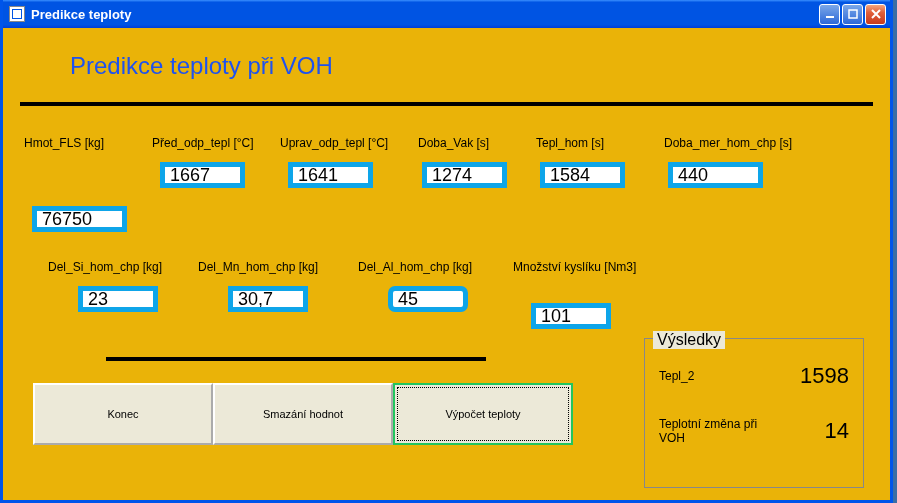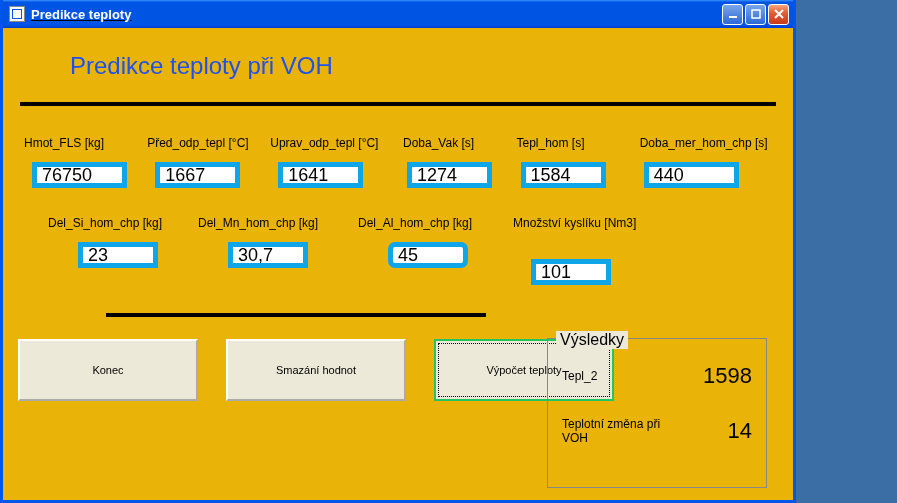--- a/index.html
+++ b/index.html
@@ -6,27 +6,26 @@
   body {
     margin: 0;
     padding: 0;
     font-family: "Tahoma", "Arial", sans-serif;
     background: #3a6ea5;
     width: 897px;
     height: 503px;
     overflow: hidden;
   }
   .window {
-    width: 796px;
+    width: 893px;
     height: 503px;
     background: #ece9d8;
     border: 3px solid #0055ea;
     border-top: none;
     position: relative;
-    text-decoration: underline;
   }
   .titlebar {
     height: 28px;
     background: linear-gradient(to bottom, #3b90ff 0%, #0054e3 8%, #0054e3 40%, #0054e3 88%, #003dd7 100%);
     display: flex;
     align-items: center;
     padding: 0 4px 0 6px;
     color: #fff;
     font-size: 13px;
     font-weight: bold;
@@ -103,21 +102,21 @@
   .field input {
     height: 26px;
     border: 5px solid #0ea5e9;
     background: #fff;
     font-family: Arial, sans-serif;
     font-size: 18px;
     padding: 1px 5px;
     outline: none;
   }
   
-  .f-hmot { width: 128px; }
+  .f-hmot { width: 128px; gap: 44px; }
   .f-predodp { width: 128px; }
   .f-uprav { width: 138px; }
   .f-dobavak { width: 118px; }
   .f-teplhom { width: 128px; }
   .f-dobamer { width: 148px; }
   .f-hmot input { width: 95px; margin-left: 8px; }
   .f-predodp input { width: 85px; margin-left: 8px; }
   .f-uprav input { width: 85px; margin-left: 8px; }
   .f-dobavak input { width: 85px; margin-left: 4px; }
   .f-teplhom input { width: 85px; margin-left: 4px; }
@@ -132,22 +131,21 @@
   .f-delmn input { width: 80px; margin-left: 30px; }
   .f-delal input { width: 80px; margin-left: 30px; border-radius: 7px; }
   .f-mnoz input { width: 80px; margin-left: 18px; margin-top: 17px; }
   .f-cao input { width: 95px; margin-left: 0; }
   .bottom {
     display: flex;
     align-items: flex-start;
   }
   .buttons {
     display: flex;
-    gap: 28px;
-    margin-left: 4px;
+    margin-left: 19px;
   }
   .btn {
     width: 180px;
     height: 62px;
     background: #ece9d8;
     border: 2px outset #fff;
     font-family: Tahoma, Arial, sans-serif;
     font-size: 11px;
     cursor: pointer;
     color: #000;

